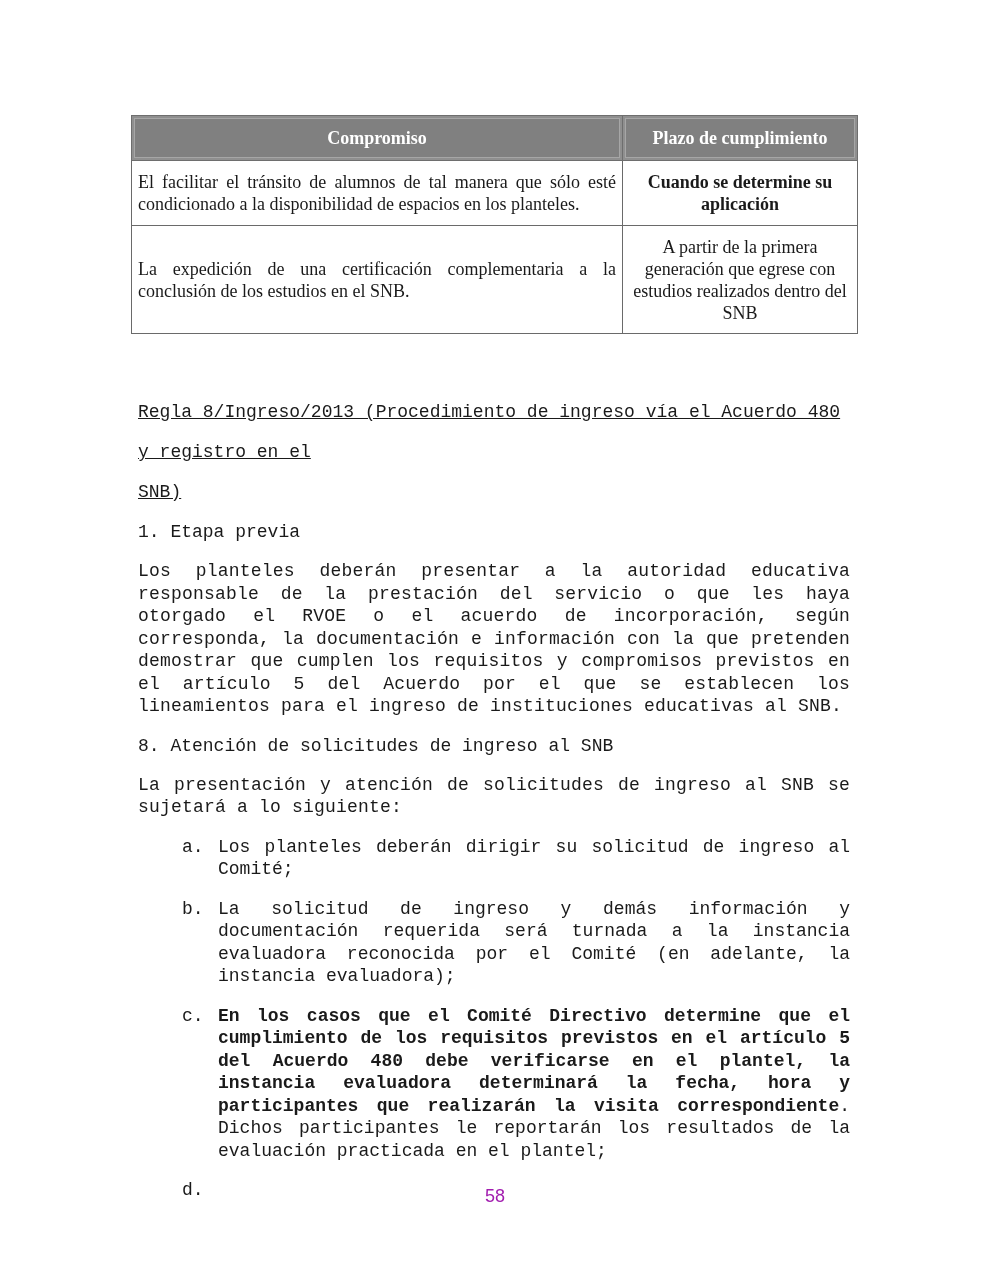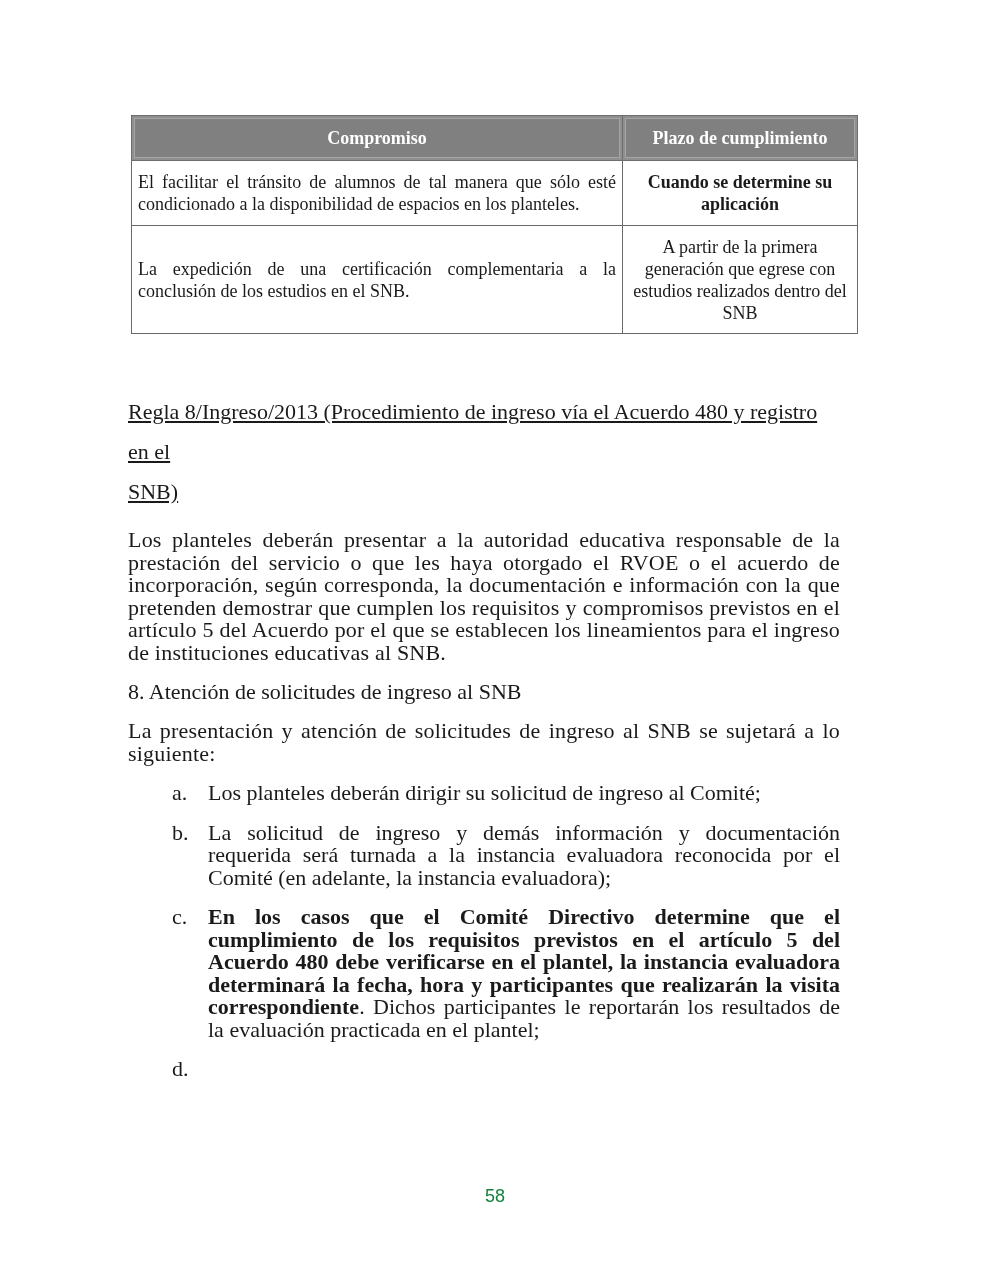--- a/index.html
+++ b/index.html
@@ -53,25 +53,26 @@
     .commit-table tr.r1 td { height: 64px; }
     .commit-table tr.r2 td { height: 107px; }
     .commit-table td.desc { text-align: justify; text-align-last: left; }
     .commit-table td.desc.wide { text-align-last: left; }
     .commit-table td.term { text-align: center; padding-left: 6px; }
     .commit-table td.term.bold { font-weight: bold; }
 
     
     .content {
       position: absolute;
-      left: 128px;
+      left: 138px;
       top: 392px;
       width: 712px;
-      font-size: 22px;
+      font-size: 18px;
       line-height: 22.5px;
+      font-family: Liberation Mono, monospace;
     }
     .rule-title {
       text-decoration: underline;
       margin: 0;
       line-height: 40px;
     }
     .section-title {
       margin: 0;
       margin-top: 1px;
       line-height: 22px;
@@ -102,21 +103,21 @@
     .bold { font-weight: bold; }
 
     .page-number {
       position: absolute;
       left: 0;
       width: 990px;
       top: 1186px;
       text-align: center;
       font-family: "Liberation Sans", "DejaVu Sans", sans-serif;
       font-size: 18px;
-      color: #15803d;
+      color: #a21caf;
     }
   </style>
 </head>
 <body>
 
 <div class="page">
 
   <table class="commit-table">
     <thead>
       <tr>
@@ -133,20 +134,21 @@
         <td class="desc wide">La expedición de una certificación complementaria a la conclusión de los estudios en el SNB.</td>
         <td class="term">A partir de la primera generación que egrese con estudios realizados dentro del SNB</td>
       </tr>
     </tbody>
   </table>
 
   <div class="content">
     <p class="rule-title">Regla 8/Ingreso/2013 (Procedimiento de ingreso vía el Acuerdo 480 y registro en el</p>
     <p class="rule-title">SNB)</p>
 
+    <p class="section-title" style="margin-top:9px">1. Etapa previa</p>
 
     <p class="para gap-17">Los planteles deberán presentar a la autoridad educativa responsable de la prestación del servicio o que les haya otorgado el RVOE o el acuerdo de incorporación, según corresponda, la documentación e información con la que pretenden demostrar que cumplen los requisitos y compromisos previstos en el artículo 5 del Acuerdo por el que se establecen los lineamientos para el ingreso de instituciones educativas al SNB.</p>
 
     <p class="section-title gap-17">8. Atención de solicitudes de ingreso al SNB</p>
 
     <p class="para gap-17">La presentación y atención de solicitudes de ingreso al SNB se sujetará a lo siguiente:</p>
 
     <ol class="alpha">
       <li class="gap-17">
         <span class="marker">a.</span>

